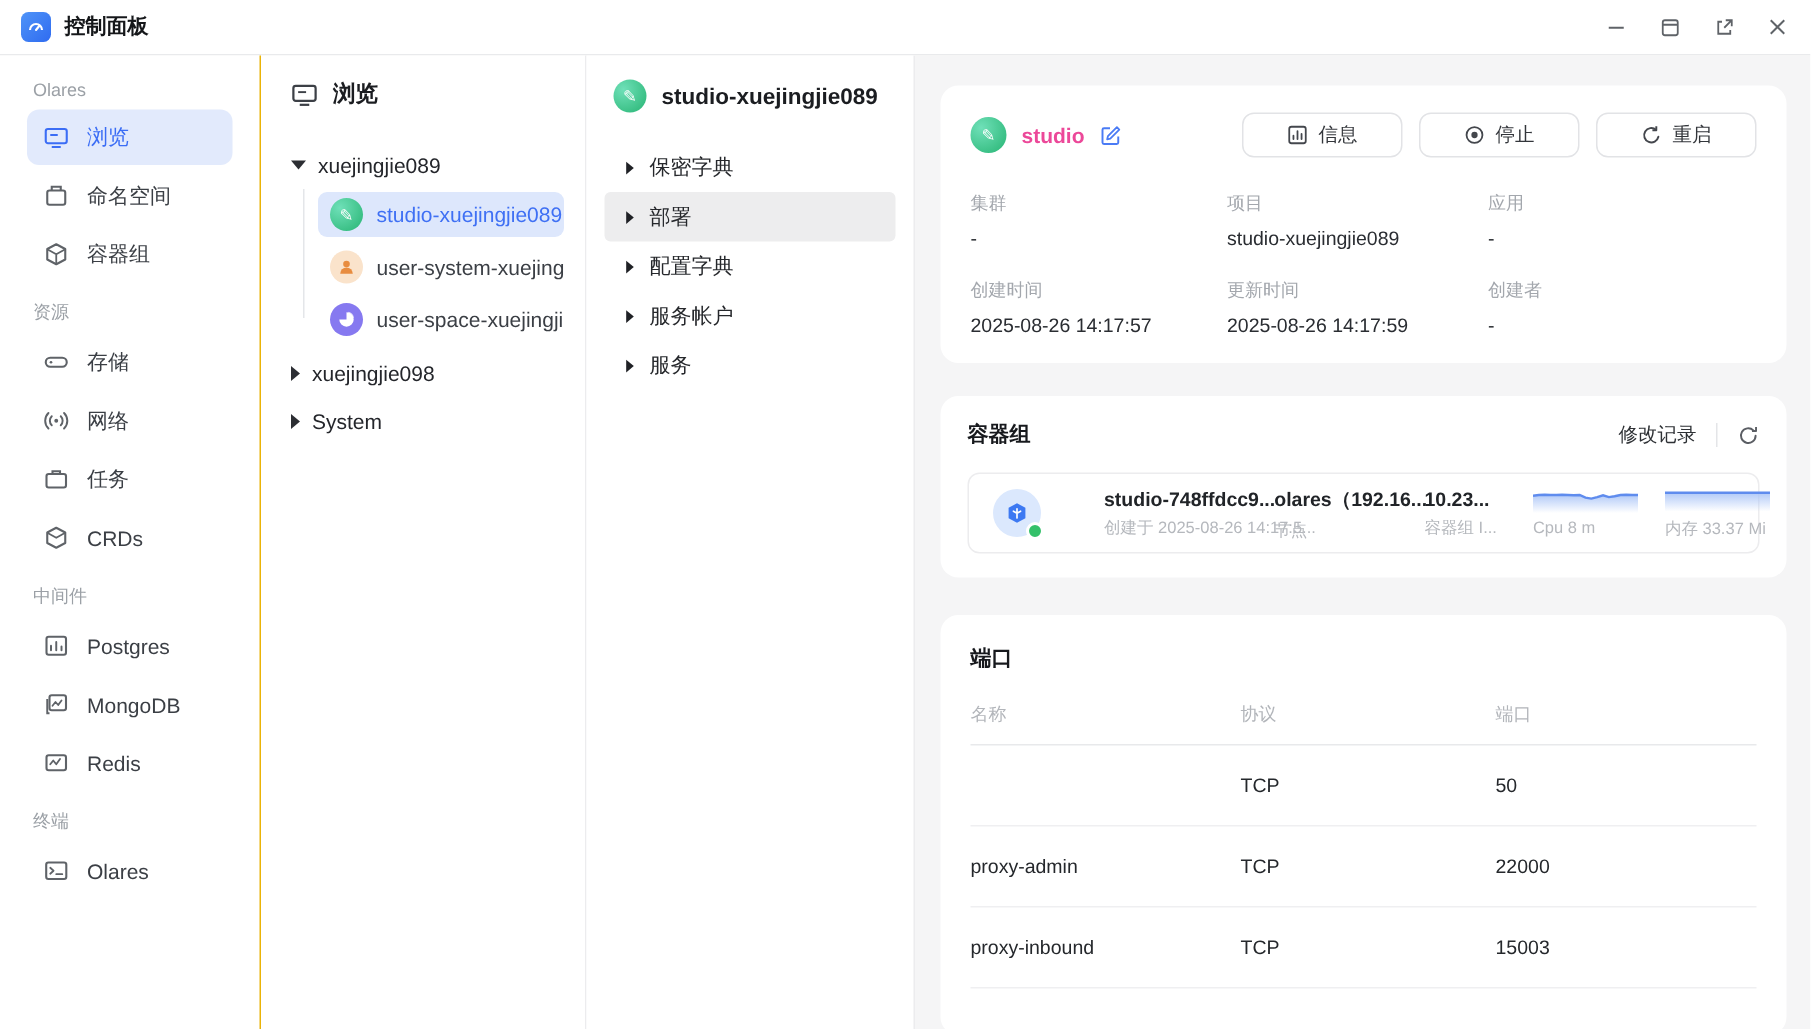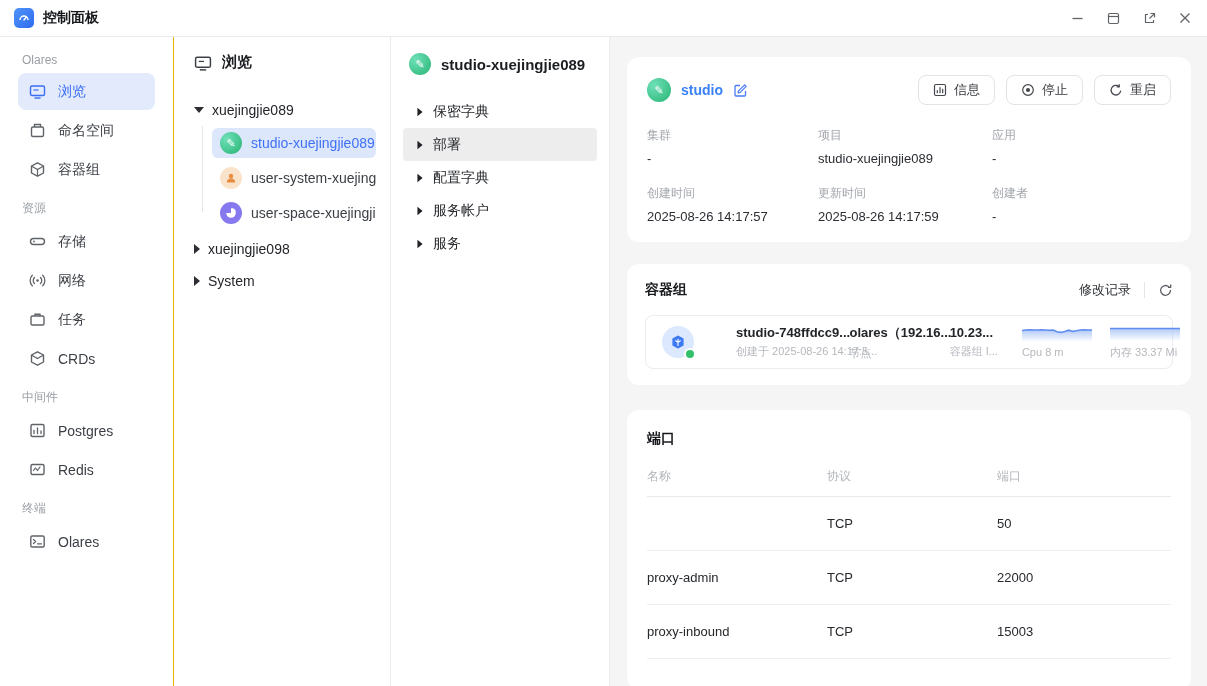--- a/index.html
+++ b/index.html
@@ -63,24 +63,24 @@
   .res-item .tri.right { border-left-color:#1f2125; transform:scale(.85); }
   .res-item.selected { background:#ededee; }
 
   
   .main { flex:1; background:#f5f5f6; padding:20px 16px 0 17px; overflow:hidden; }
   .card { background:#fff; border-radius:12px; padding:18px 20px; }
 
   
   .info-head { display:flex; align-items:center; }
   .info-head .avatar { width:24px; height:24px; }
-  .info-title { font-size:14px; font-weight:bold; color:#3b82f6; margin:0 10px; }
+  .info-title { font-size:14px; font-weight:bold; color:#ec4899; margin:0 10px; }
   .edit-icon { color:#4a7bf5; display:flex; cursor:pointer; }
   .head-actions { margin-left:auto; display:flex; gap:11px; }
-  .btn { display:flex; align-items:center; gap:7px; height:30px; padding:0 14px;
+  .btn { display:flex; align-items:center; gap:7px; height:30px; padding:0 29px;
     border:1px solid #e2e3e6; border-radius:8px; background:#fff; font-size:13px;
     color:#33363b; cursor:pointer; }
   .btn .ic { width:14px; height:14px; color:#44474d; display:flex; }
   .fields { display:grid; grid-template-columns:171px 174px 1fr; row-gap:19px; margin-top:22px; }
   .f-label { font-size:12px; color:#a3a7ad; margin-bottom:7px; }
   .f-value { font-size:13px; color:#2a2d32; }
 
   
   .card.pods { margin-top:22px; padding:17px 18px 16px; }
   .card-head { display:flex; align-items:center; }
@@ -224,20 +224,30 @@
 
     <div class="section-label">中间件</div>
     <div class="side-item">
       <span class="ic">
           <svg width="17" height="17" viewBox="0 0 17 17">
             <rect x="2" y="2.5" width="13" height="12" rx="1.5" fill="none" stroke="currentColor" stroke-width="1.4"></rect>
             <path d="M5 11.5v-3M8.5 11.5V6M12 11.5V9" stroke="currentColor" stroke-width="1.3" stroke-linecap="round"></path>
           </svg>
         </span>
       <span>Postgres</span>
+    </div>
+    <div class="side-item">
+      <span class="ic">
+          <svg width="17" height="17" viewBox="0 0 17 17">
+            <rect x="4" y="2.5" width="11" height="10" rx="1.5" fill="none" stroke="currentColor" stroke-width="1.4"></rect>
+            <path d="M4 14.5H2.5V5" fill="none" stroke="currentColor" stroke-width="1.3"></path>
+            <path d="M6 9.5l2-2.5 1.8 2 2.2-3" fill="none" stroke="currentColor" stroke-width="1.2" stroke-linecap="round" stroke-linejoin="round"></path>
+          </svg>
+        </span>
+      <span>MongoDB</span>
     </div>
     <div class="side-item">
       <span class="ic">
           <svg width="17" height="17" viewBox="0 0 17 17">
             <rect x="2" y="3.5" width="13" height="10" rx="1.5" fill="none" stroke="currentColor" stroke-width="1.4"></rect>
             <path d="M4.5 9.5l2-2.5 2 2.5 2.5-3.5" fill="none" stroke="currentColor" stroke-width="1.2" stroke-linecap="round" stroke-linejoin="round"></path>
           </svg>
         </span>
       <span>Redis</span>
     </div>

